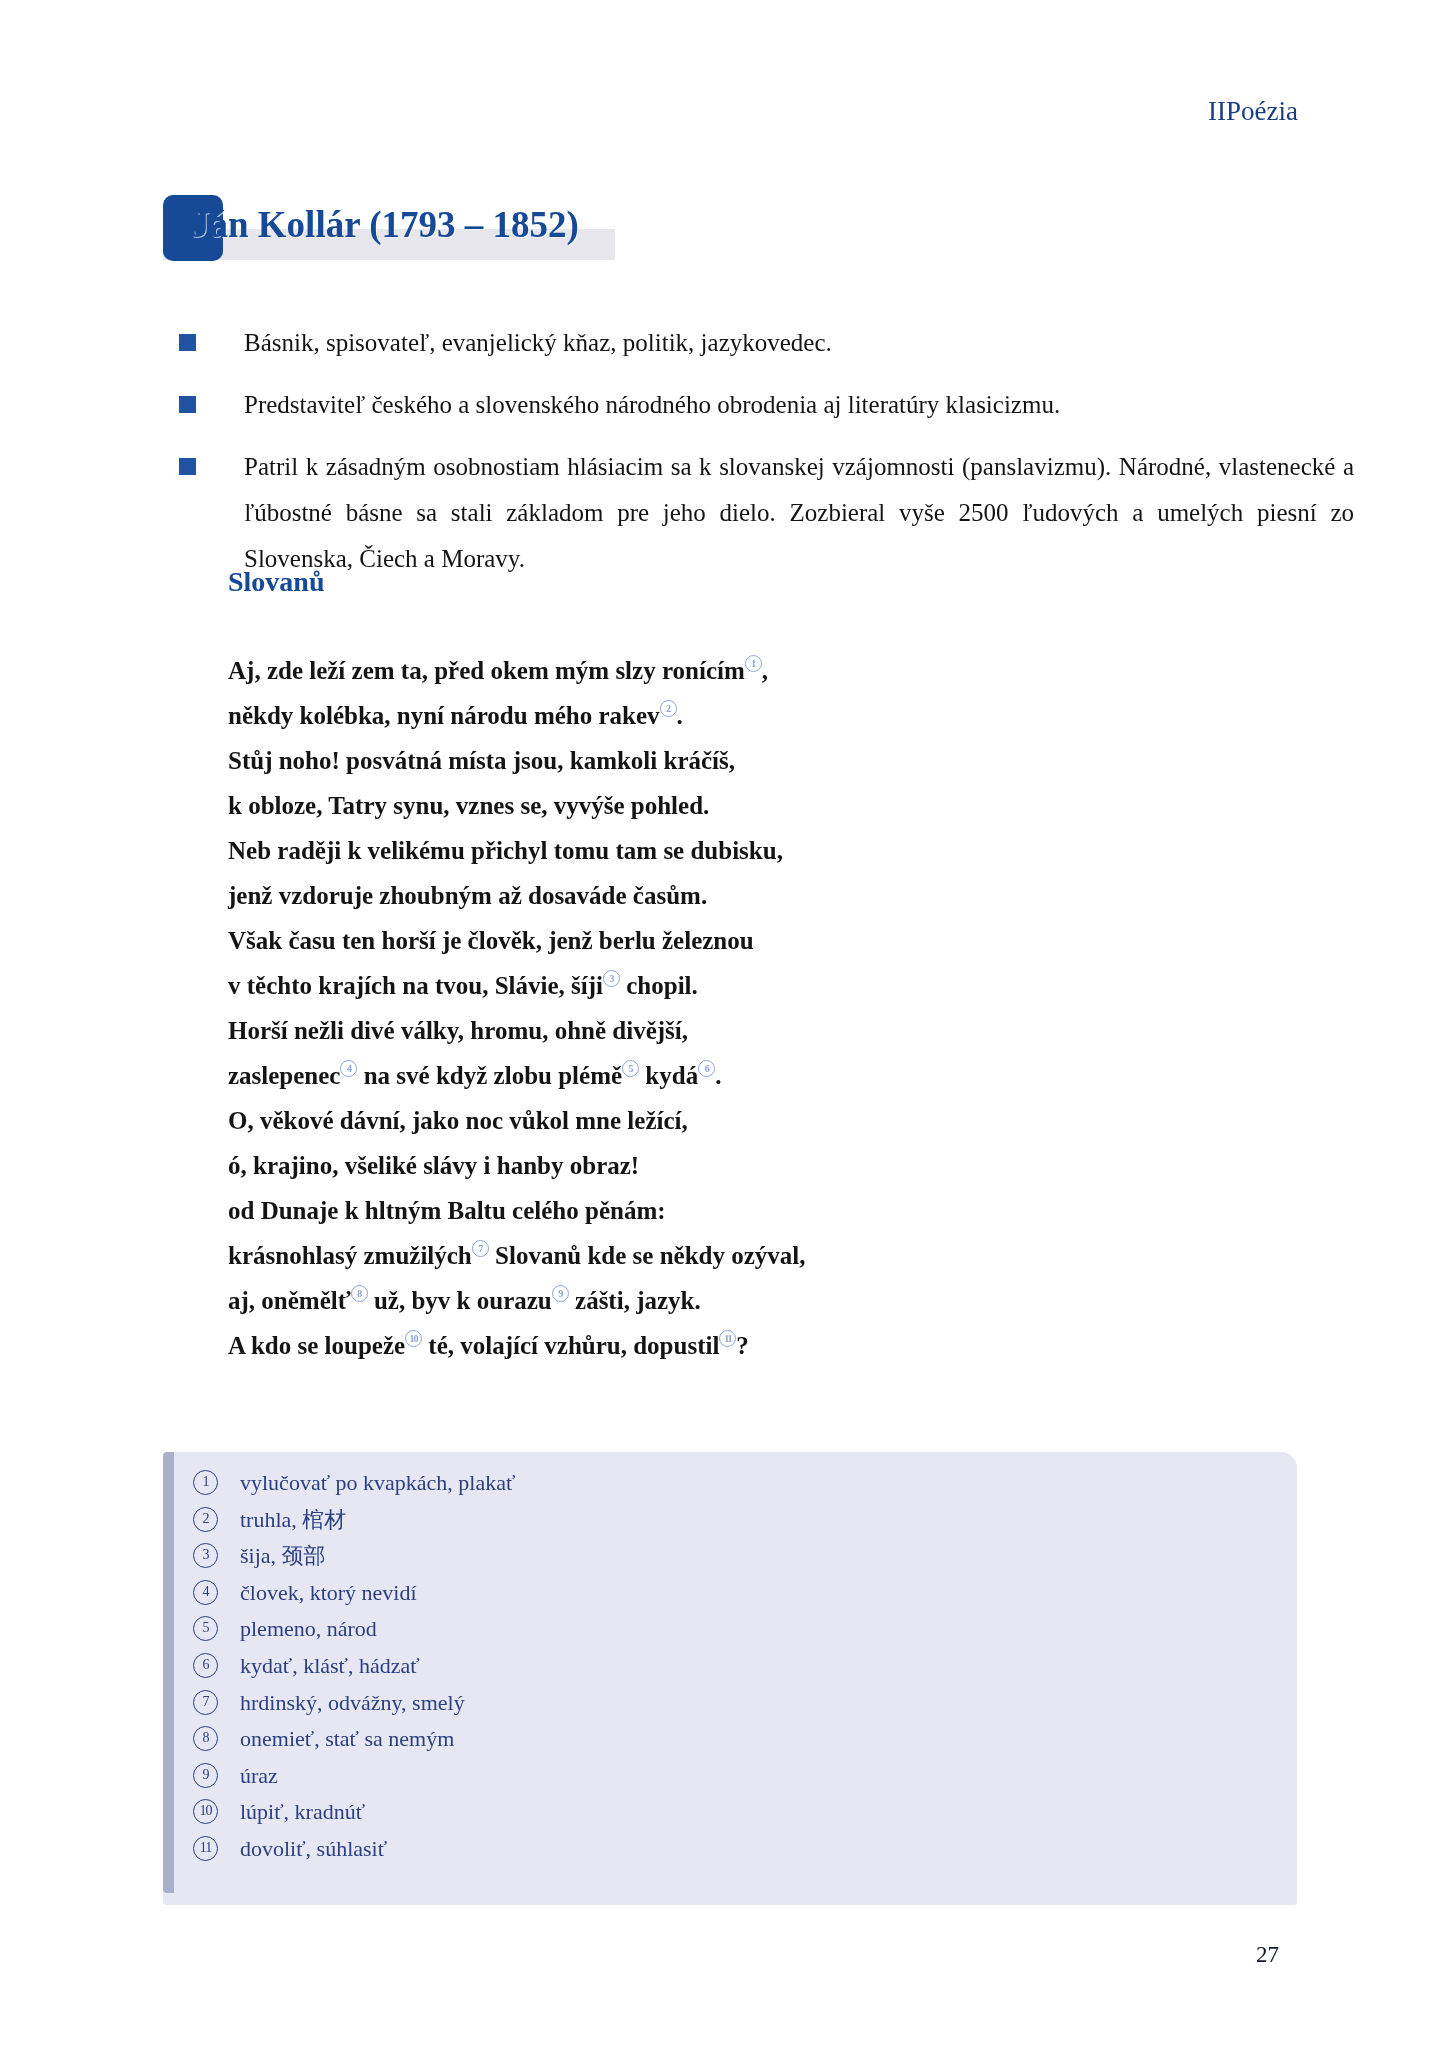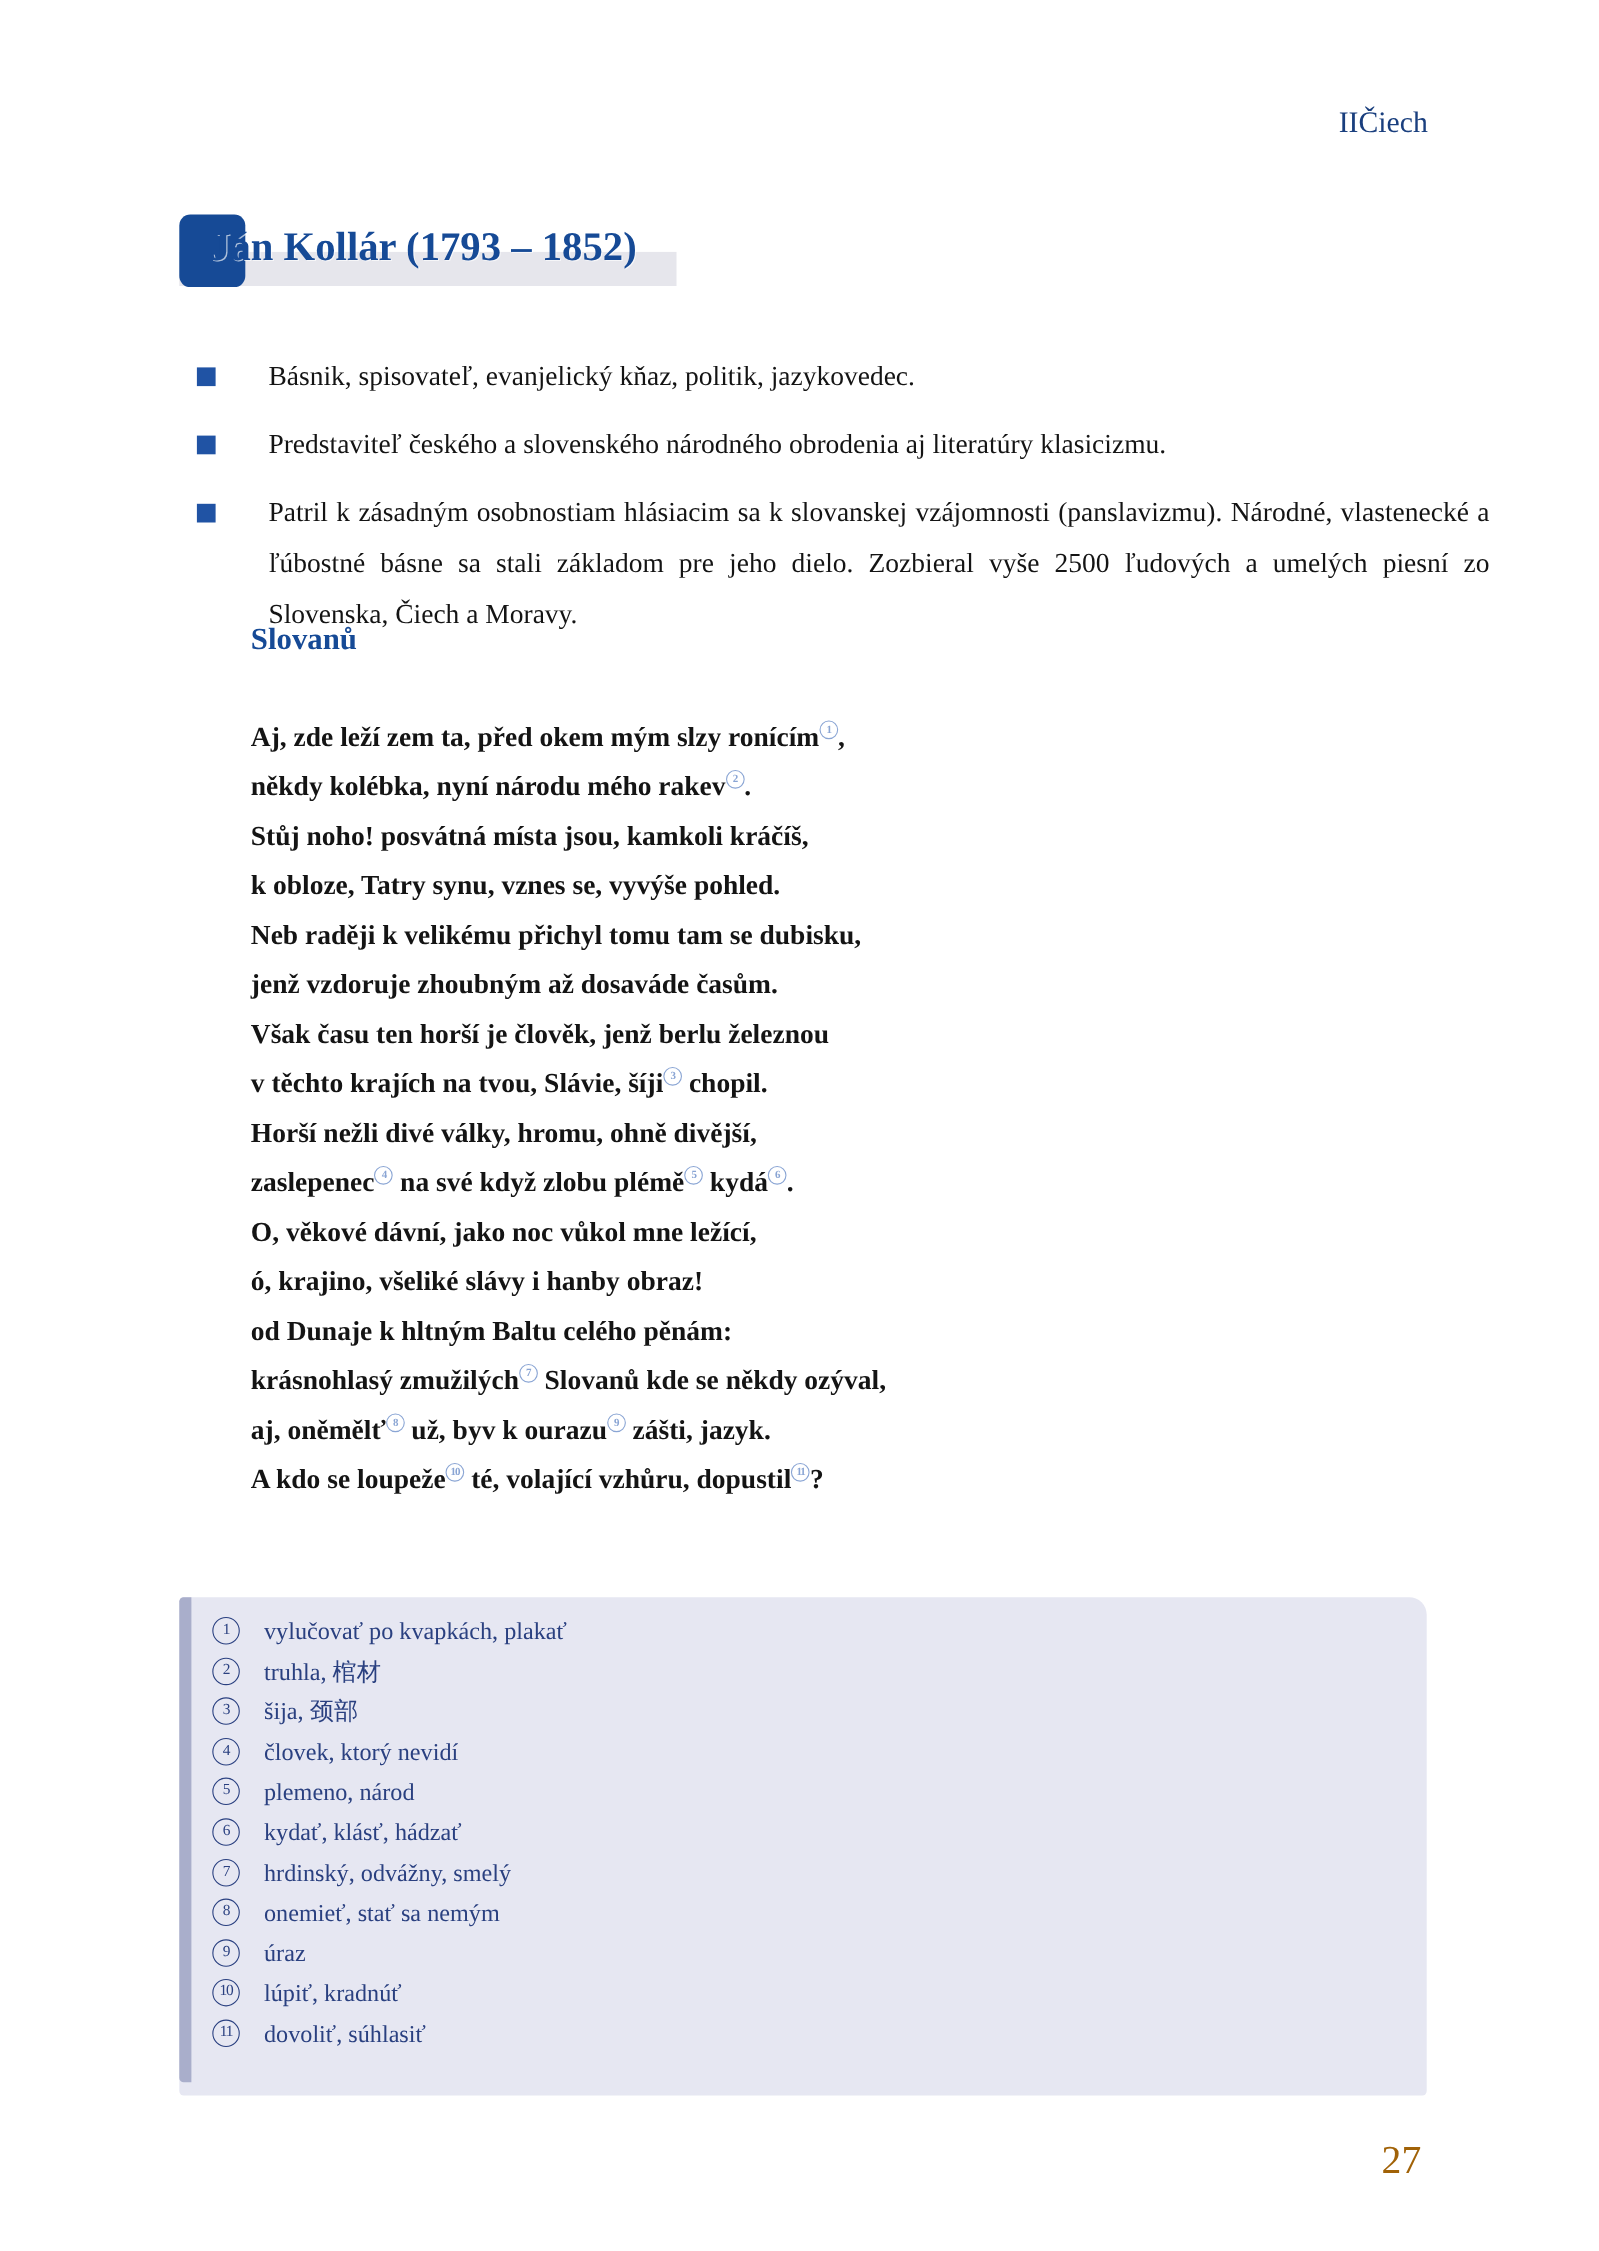--- a/index.html
+++ b/index.html
@@ -138,31 +138,31 @@
     font-size: 14px;
     line-height: 22px;
     text-align: center;
     letter-spacing: -1px;
   }
   .fn-text { margin-left: 22px; }
 
   
   .page-number {
     position: absolute; left: 1256px; top: 1942px;
-    font-size: 36px;
-    color: #a16207;
+    font-size: 23px;
+    color: #0f172a;
   }
 </style>
 </head>
 <body>
 
 <div class="page">
 
   <div class="header">
-    <span class="sec-num">II</span><span>Čiech</span>
+    <span class="sec-num">II</span><span>Poézia</span>
   </div>
 
   <div class="title-block">
     <div class="title-bar"></div>
     <div class="title-square"></div>
     <h1 class="title">Ján Kollár (1793 – 1852)</h1>
   </div>
 
   <ul class="bullets">
       <li>

